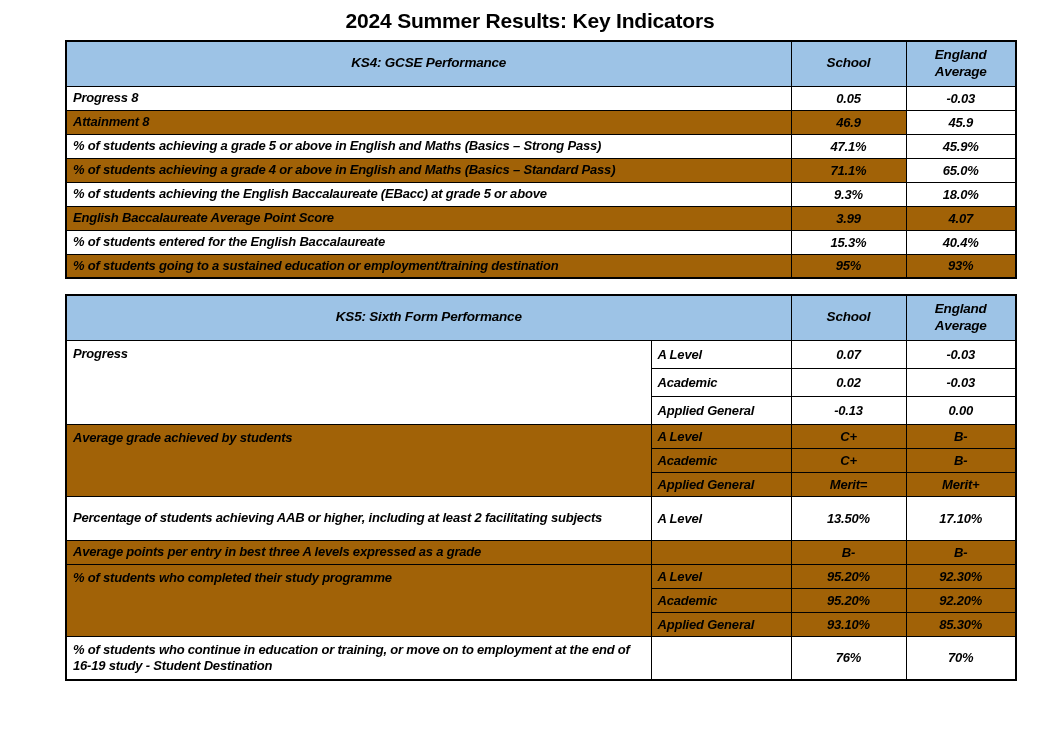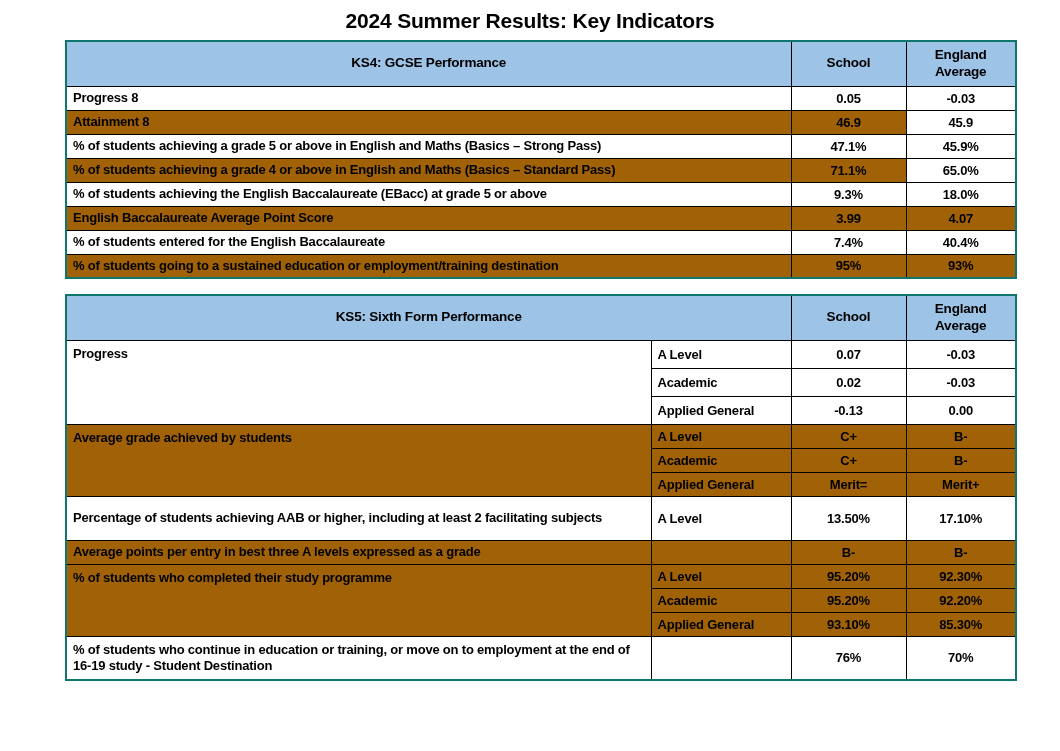--- a/index.html
+++ b/index.html
@@ -22,21 +22,22 @@
     font-weight: bold;
     margin-top: 9px;
     margin-bottom: 7px;
     letter-spacing: -0.2px;
   }
   table {
     border-collapse: collapse;
     table-layout: fixed;
     margin-left: 65px;
     width: 950px;
-    border: 2px solid #0f766e;
+    border: 2px solid #000000;
+    font-style: italic;
   }
   .gap { height: 15px; }
   td, th {
     border: 1px solid #000;
     font-weight: bold;
     font-size: 13px;
     letter-spacing: -0.2px;
     padding: 1px 6px;
     overflow: hidden;
     box-sizing: border-box;
@@ -127,21 +128,21 @@
       <td class="val">9.3%</td>
       <td class="val">18.0%</td>
     </tr>
     <tr class="h26">
       <td class="lbl alt">English Baccalaureate Average Point Score</td>
       <td class="val alt">3.99</td>
       <td class="val alt">4.07</td>
     </tr>
     <tr class="h26">
       <td class="lbl">% of students entered for the English Baccalaureate</td>
-      <td class="val">7.4%</td>
+      <td class="val">15.3%</td>
       <td class="val">40.4%</td>
     </tr>
     <tr class="h26">
       <td class="lbl alt">% of students going to a sustained education or employment/training destination</td>
       <td class="val alt">95%</td>
       <td class="val alt">93%</td>
     </tr>
   </tbody>
     </table>
 

